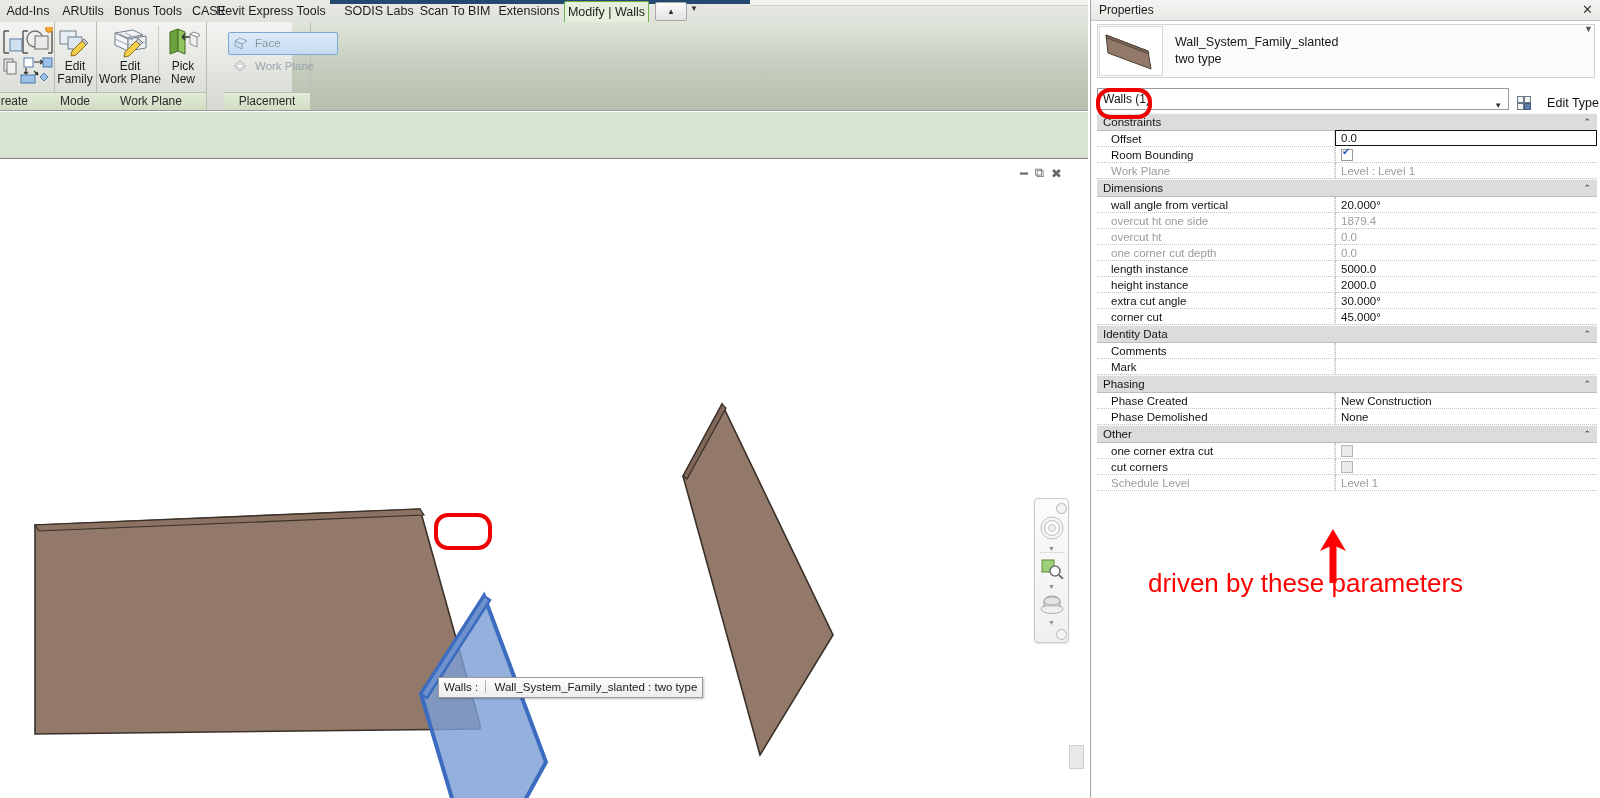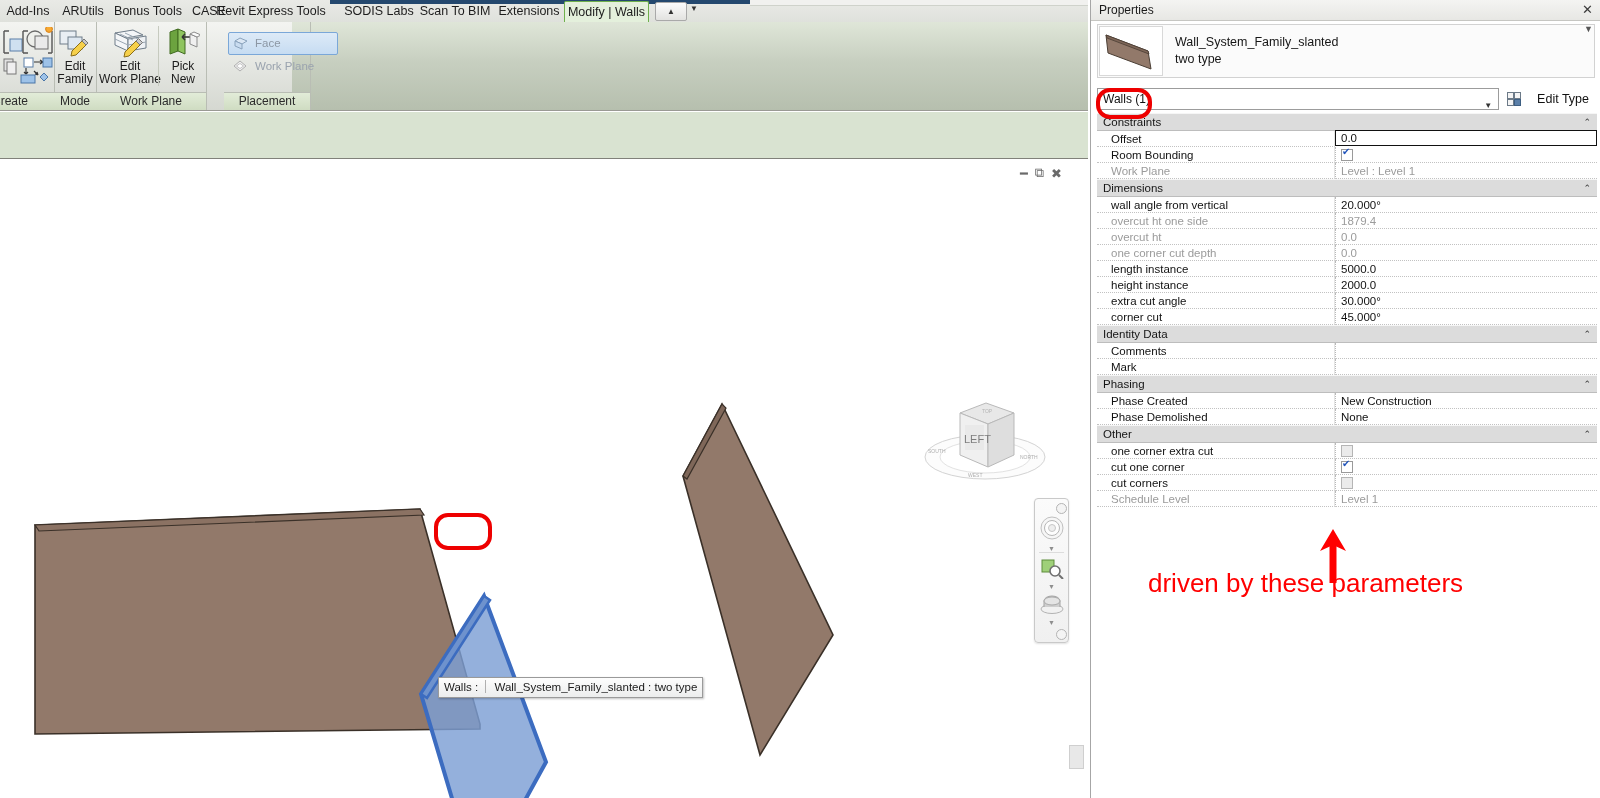--- a/index.html
+++ b/index.html
@@ -153,22 +153,22 @@
   }
   .type-thumb {
     width: 62px; height: 48px; margin-left: 1px;
     background: #fff; border: 1px solid #d8d8d8;
     display:flex; align-items:center; justify-content:center;
   }
   .type-text { margin-left: 12px; font-size: 12.5px; color: #161616; line-height: 17px; }
   .type-caret { position:absolute; right:8px; top:24px; font-size:9px; color:#555; }
 
   .selector-row {
-    position: absolute; left: 6px; top: 88px; right: 12px; height: 22px;
-    display: flex; align-items: center;
+    position: absolute; left: 6px; top: 88px; right: 2px; height: 22px;
+    display: flex; align-items: flex-end;
   }
   .combo {
     flex: 1; height: 20px; border: 1px solid #9c9c9c; background: #fff;
     font-size: 12px; color: #111; line-height: 20px; padding-left: 5px;
     position: relative;
   }
   .combo .arrow { position:absolute; right: 6px; top: 7px; font-size: 8px; color:#333; }
   .edit-type {
     margin-left: 8px; font-size: 12.5px; color: #111; display:flex; align-items:center; gap:15px;
     white-space: nowrap;
@@ -385,39 +385,20 @@
         <polygon points="421,535 484,437 490,441 427,539" fill="#6e92cd" stroke="#3c6cc0" stroke-width="2.5"></polygon>
       </g>
     </svg>
 
     <div class="tooltip" style="left:438px; top:518px;">
       <span>Walls :</span>
       <span class="sep"></span>
       <span>Wall_System_Family_slanted : two type</span>
     </div>
 
-    <div class="viewcube">
-      <svg width="130" height="110" viewBox="0 0 130 110">
-
-        <ellipse cx="65" cy="66" rx="60" ry="22" fill="#fbfbfb" fill-opacity="0.85" stroke="#d3d3d3"></ellipse>
-        <ellipse cx="65" cy="66" rx="45" ry="16" fill="#ffffff" fill-opacity="0.9" stroke="#e2e2e2"></ellipse>
-        <text x="8" y="62" font-size="5" fill="#aeaeae" font-family="Liberation Sans, sans-serif">SOUTH</text>
-        <text x="100" y="68" font-size="5" fill="#aeaeae" font-family="Liberation Sans, sans-serif">NORTH</text>
-        <text x="48" y="86" font-size="5" fill="#aeaeae" font-family="Liberation Sans, sans-serif">WEST</text>
-
-        <g>
-          <polygon points="40,22 66,12 94,22 68,33" fill="#e8e8e8" stroke="#b9b9b9"></polygon>
-          <polygon points="40,22 68,33 68,76 40,64" fill="#f0f0f0" stroke="#b9b9b9"></polygon>
-          <polygon points="68,33 94,22 94,64 68,76" fill="#dedede" stroke="#b9b9b9"></polygon>
-          <rect x="45" y="34" width="19" height="25" fill="#e4e4e4" opacity="0.55"></rect>
-          <text x="44" y="52" font-size="11" fill="#7d7d7d" font-family="Liberation Sans, sans-serif" id="vc-label">LEFT</text>
-          <text x="62" y="22" font-size="5" fill="#b4b4b4" font-family="Liberation Sans, sans-serif">TOP</text>
-        </g>
-      </svg>
-    </div>
 
     <div class="navbar">
       <div class="navdot" style="left:21px; top:4px;"></div>
       <div class="navitem" style="top:16px;">
         <svg width="26" height="26" viewBox="0 0 26 26">
           <circle cx="13" cy="13" r="11" fill="#f6f6f6" stroke="#c0c0c0"></circle>
           <circle cx="13" cy="13" r="7.5" fill="#fdfdfd" stroke="#b6b6b6"></circle>
           <circle cx="13" cy="13" r="3.5" fill="#eeeeee" stroke="#c6c6c6"></circle>
         </svg>
         <div class="caret">▼</div>
@@ -560,24 +541,20 @@
         </div>
         <div class="grow group">
           <div class="gname">Other</div>
           <span class="collapse-caret">⌃</span>
         </div>
         <div class="grow">
           <div class="gname">one corner extra cut</div>
           <div class="gval"><span class="cbx grey"></span></div>
         </div>
         <div class="grow">
-          <div class="gname">cut one corner</div>
-          <div class="gval"><span class="cbx checked"></span></div>
-        </div>
-        <div class="grow">
           <div class="gname">cut corners</div>
           <div class="gval"><span class="cbx grey"></span></div>
         </div>
         <div class="grow dim">
           <div class="gname">Schedule Level</div>
           <div class="gval">Level 1</div>
         </div>
       </div>
   </div>
 

